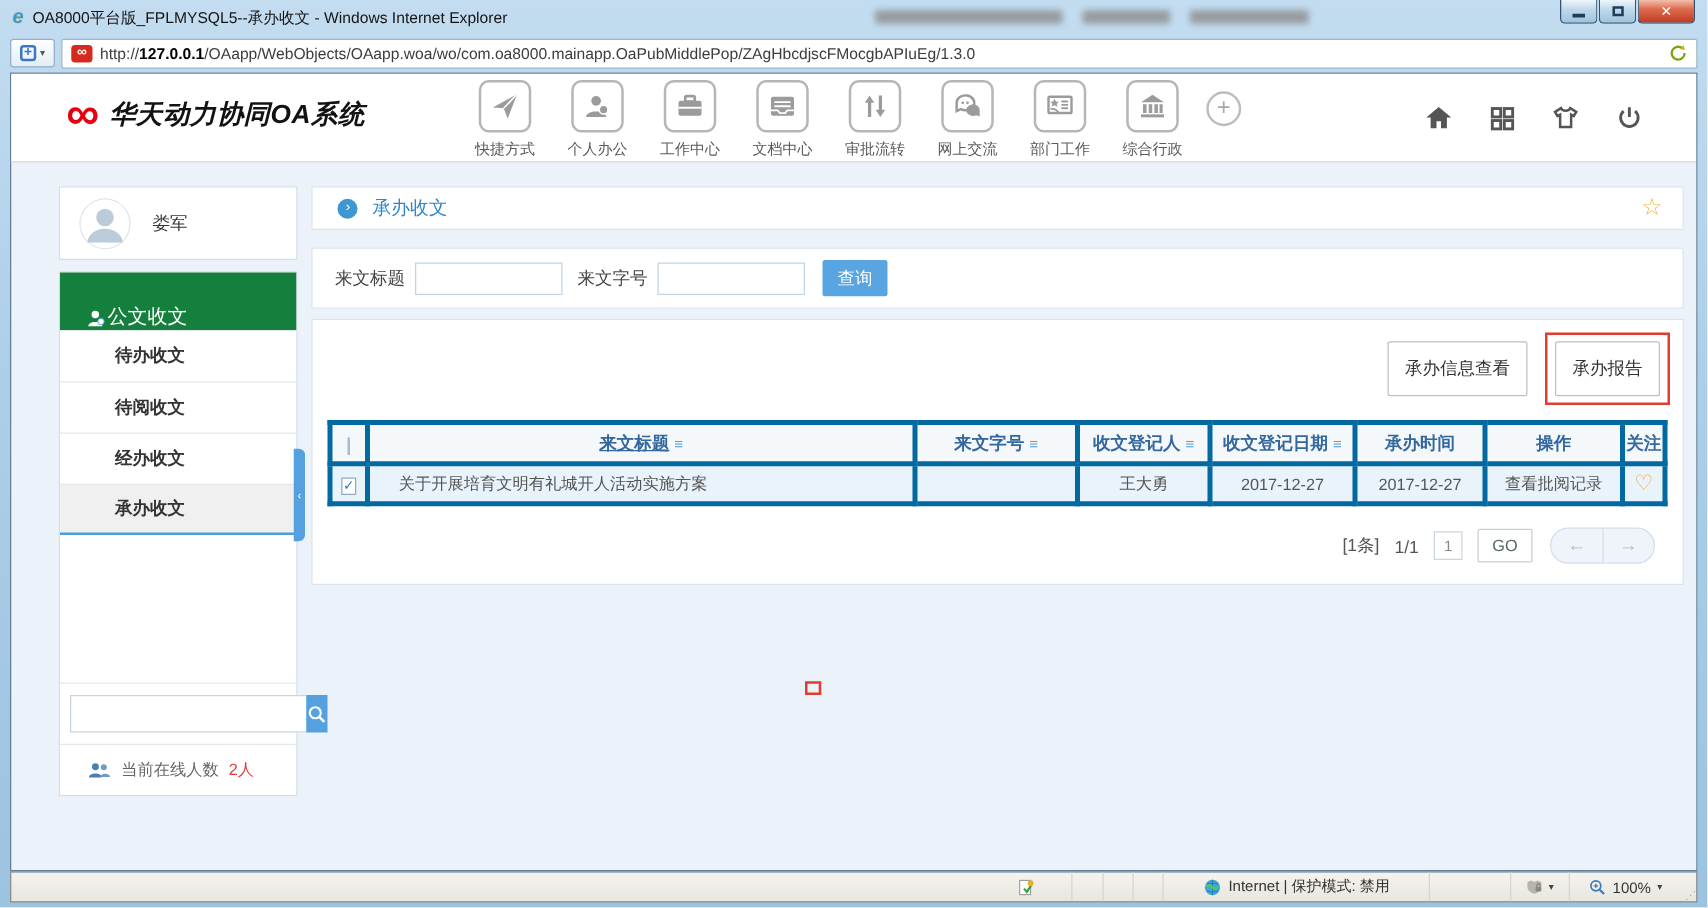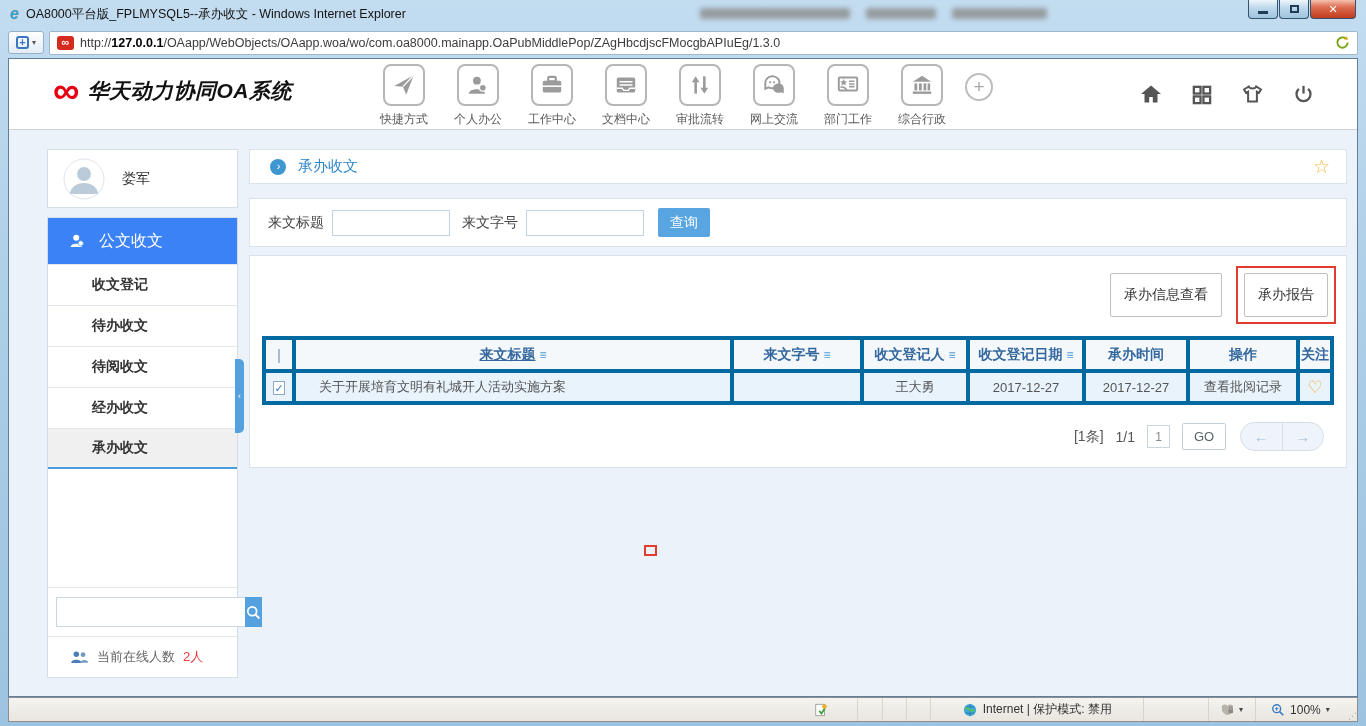--- a/index.html
+++ b/index.html
@@ -44,21 +44,21 @@
   .plus-circle { width:28px; height:28px; border:2px solid #bdbdbd; border-radius:50%; color:#a8a8a8; font-size:19px; display:flex; align-items:center; justify-content:center; align-self:flex-start; margin-top:9px; }
   .header-right { position:absolute; right:42px; top:23px; display:flex; gap:27px; align-items:center; }
 
   .page-body { position:absolute; top:72px; left:0; right:0; bottom:0; background:#ebf2f9;margin-left:28px; }
 
   
   .sidebar { position:absolute; left:10px; top:18px; width:191px; }
   .user-card { background:#fff; border:1px solid #d5dde6; height:59px; display:flex; align-items:center; padding-left:15px; gap:17px; }
   .user-name { font-size:14px; color:#333; }
   .menu { margin-top:9px; background:#fff; border:1px solid #d5dde6; }
-  .menu-header { height:46px; background:#3b82f6; color:#fff; display:flex; align-items:center; padding-left:20px; gap:13px; font-size:16px; cursor:pointer; }
+  .menu-header { height:46px; background:#15803d; color:#fff; display:flex; align-items:flex-end; padding-left:20px; font-size:16px; cursor:pointer; }
   .menu-item { height:41px; border-top:1px solid #e4e9ef; display:flex; align-items:center; padding-left:44px; font-size:14px; font-weight:bold; color:#333; cursor:pointer; }
   .menu-item.selected { background:#f0f0f0; border-bottom:2px solid #4e9bdf; }
   .menu-filler { height:118px; }
   .search-row { border-top:1px solid #e4e9ef; padding:9px 8px; display:flex; }
   .search-input { flex:1; height:30px; border:1px solid #c9d6e2; border-right:none; padding:0 6px; font-size:13px; outline:none; }
   .search-btn { width:34px; height:30px; background:#55a1e0; border:none; display:flex; align-items:center; justify-content:center; cursor:pointer; }
   .online-row { border-top:1px solid #e4e9ef; height:41px; display:flex; align-items:center; padding-left:22px; gap:8px; font-size:13px; color:#666; }
   .online-count { color:#e03c3c; }
   .collapse-tab { position:absolute; left:188px; top:210px; width:9px; height:74px; background:#55a1e0; border-radius:0 5px 5px 0; color:#fff; font-size:9px; display:flex; align-items:center; justify-content:center; cursor:pointer; }
 
@@ -293,23 +293,20 @@
 
         <div class="menu">
           <div class="menu-header">
             <svg width="18" height="18" viewBox="0 0 24 24">
                 <circle cx="11" cy="7.5" r="4" fill="#fff"></circle>
                 <path d="M3.5 20 c0-6 15-6 15 0 Z" fill="#fff"></path>
                 <circle cx="17" cy="15" r="3.4" fill="#fff" stroke="#55a1e0" stroke-width="1"></circle>
               </svg>
             <span>公文收文</span>
           </div>
-          <div class="menu-item">
-              <span>收文登记</span>
-            </div>
           <div class="menu-item">
               <span>待办收文</span>
             </div>
           <div class="menu-item">
               <span>待阅收文</span>
             </div>
           <div class="menu-item">
               <span>经办收文</span>
             </div>
           <div class="menu-item selected">

